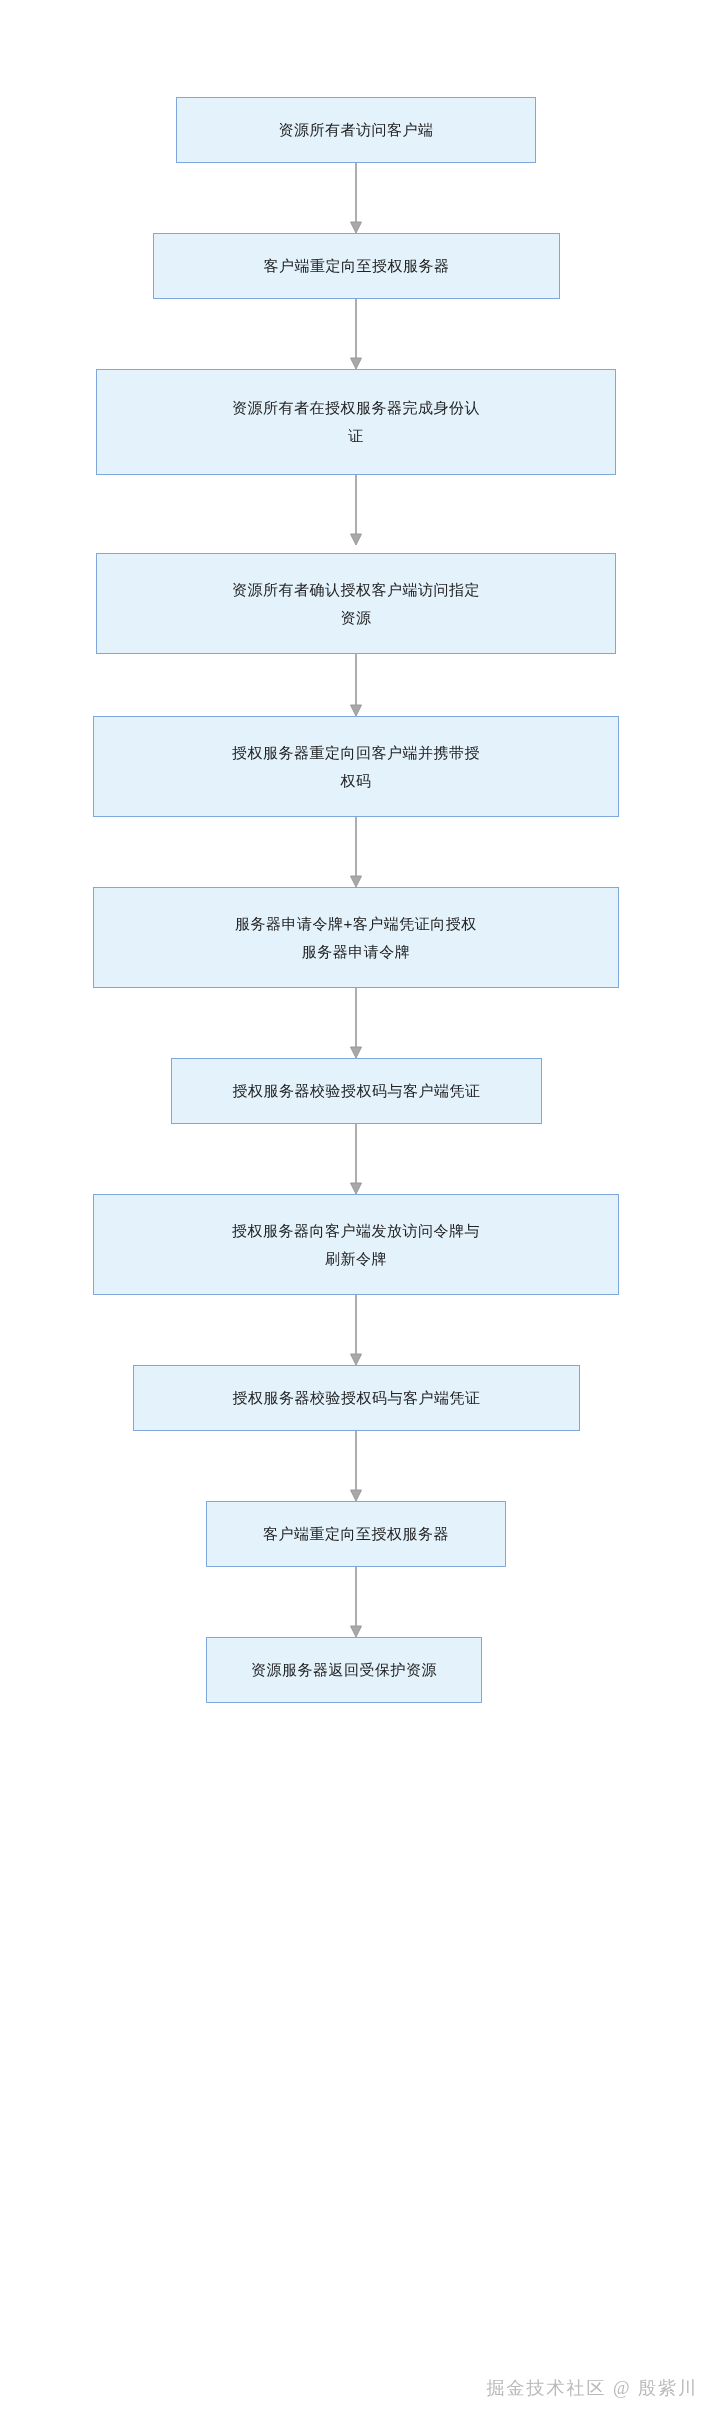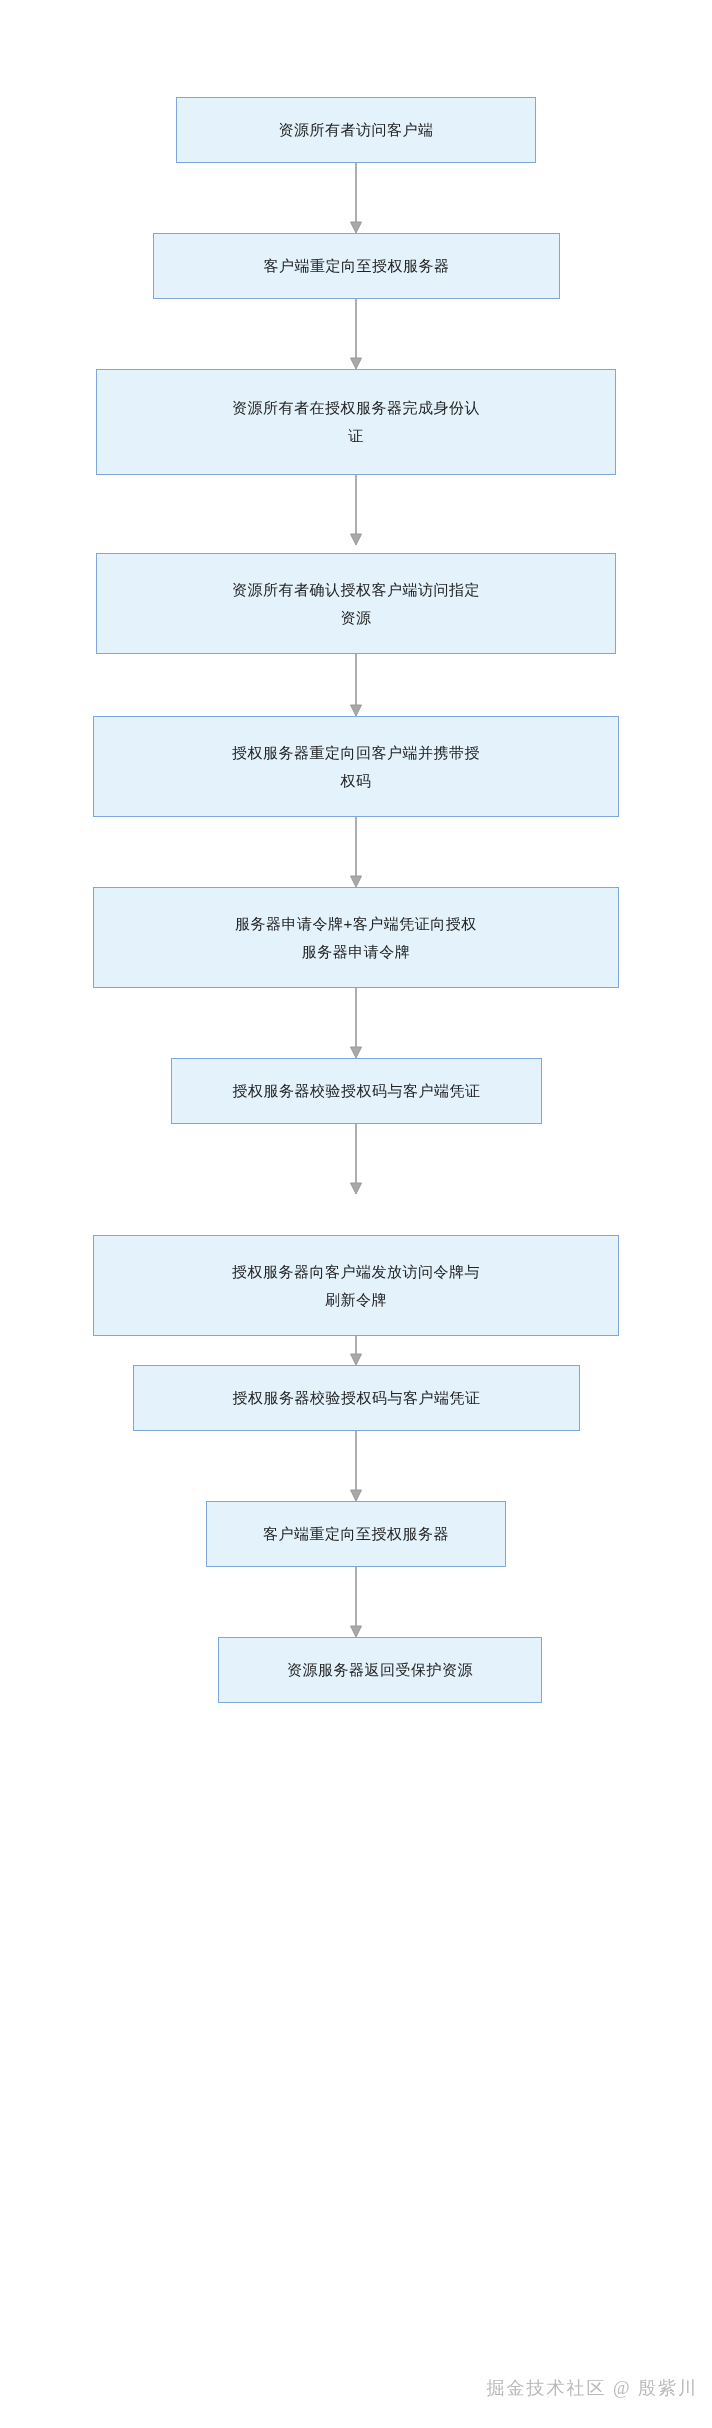--- a/index.html
+++ b/index.html
@@ -128,20 +128,20 @@
       <div class="node" style="left: 153px; top: 233px; width: 407px; height: 66px;"><span>客户端重定向至授权服务器</span></div>
       <div class="node" style="left: 96px; top: 369px; width: 520px; height: 106px;"><span>资源所有者在授权服务器完成身份认
 证</span></div>
       <div class="node" style="left: 96px; top: 545px; width: 520px; height: 101px; margin-top: 8px;"><span>资源所有者确认授权客户端访问指定
 资源</span></div>
       <div class="node" style="left: 93px; top: 716px; width: 526px; height: 101px;"><span>授权服务器重定向回客户端并携带授
 权码</span></div>
       <div class="node" style="left: 93px; top: 887px; width: 526px; height: 101px;"><span>服务器申请令牌+客户端凭证向授权
 服务器申请令牌</span></div>
       <div class="node" style="left: 171px; top: 1058px; width: 371px; height: 66px;"><span>授权服务器校验授权码与客户端凭证</span></div>
-      <div class="node" style="left: 93px; top: 1194px; width: 526px; height: 101px; margin-top: 41px;"><span>授权服务器向客户端发放访问令牌与
+      <div class="node" style="left: 93px; top: 1194px; width: 526px; height: 101px;"><span>授权服务器向客户端发放访问令牌与
 刷新令牌</span></div>
       <div class="node" style="left: 133px; top: 1365px; width: 447px; height: 66px;"><span>授权服务器校验授权码与客户端凭证</span></div>
       <div class="node" style="left: 206px; top: 1501px; width: 300px; height: 66px;"><span>客户端重定向至授权服务器</span></div>
-      <div class="node" style="left: 206px; top: 1637px; width: 324px; height: 66px; margin-left: 12px;"><span>资源服务器返回受保护资源</span></div>
+      <div class="node" style="left: 206px; top: 1637px; width: 276px; height: 66px;"><span>资源服务器返回受保护资源</span></div>
     </div>
   <div class="watermark">掘金技术社区 @ 殷紫川</div>
 </div>
 
 </body></html>

